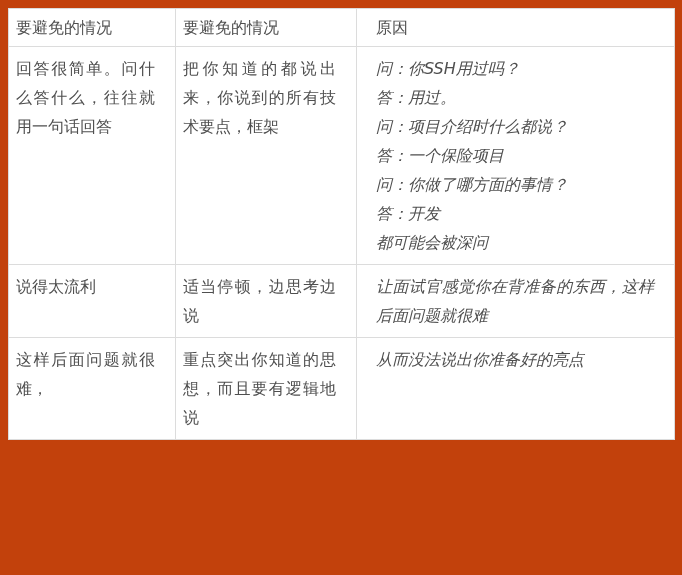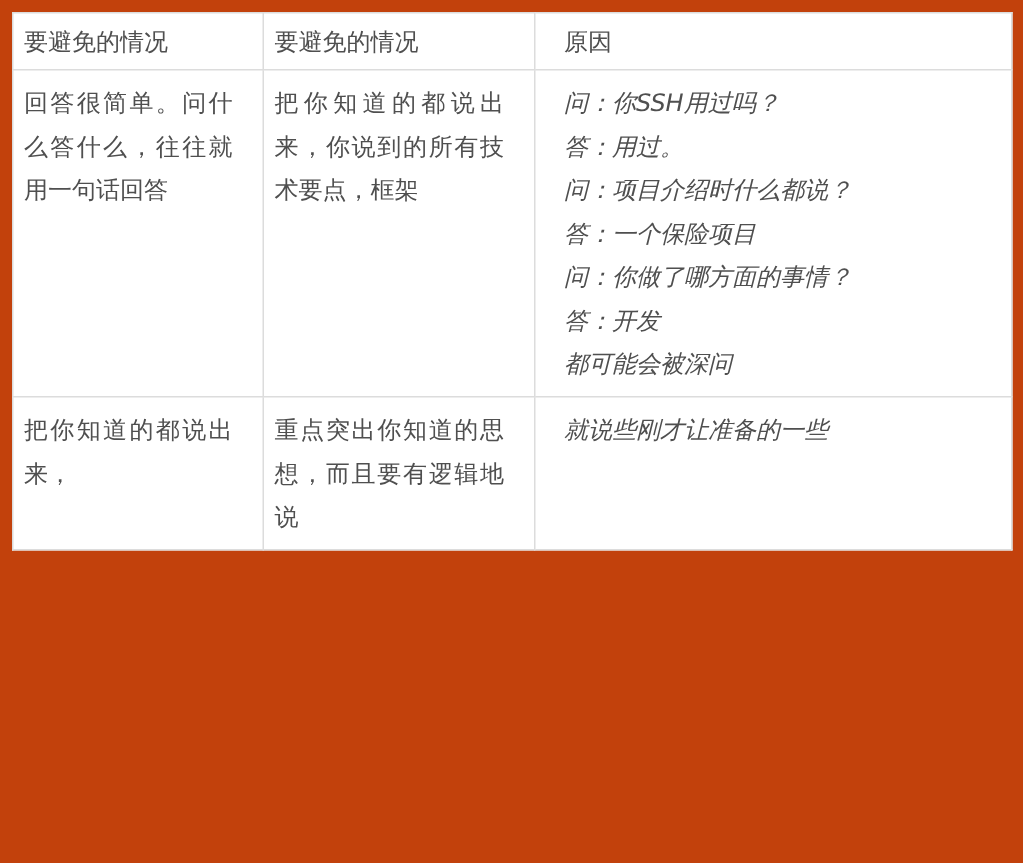--- a/index.html
+++ b/index.html
@@ -76,21 +76,28 @@
             <div class="reason-line">问：你SSH用过吗？</div>
             <div class="reason-line">答：用过。</div>
             <div class="reason-line">问：项目介绍时什么都说？</div>
             <div class="reason-line">答：一个保险项目</div>
             <div class="reason-line">问：你做了哪方面的事情？</div>
             <div class="reason-line">答：开发</div>
             <div class="reason-line">都可能会被深问</div>
           </td>
         </tr>
         <tr>
-          <td class="avoid-cell">把你知道的都说出来，</td>
+          <td class="avoid-cell">说得太流利</td>
+          <td class="correct-cell">适当停顿，边思考边说</td>
+          <td class="reason-cell">
+            <div class="reason-line">让面试官感觉你在背准备的东西，这样后面问题就很难</div>
+          </td>
+        </tr>
+        <tr>
+          <td class="avoid-cell">这样后面问题就很难，</td>
           <td class="correct-cell">重点突出你知道的思想，而且要有逻辑地说</td>
           <td class="reason-cell">
-            <div class="reason-line">就说些刚才让准备的一些</div>
+            <div class="reason-line">从而没法说出你准备好的亮点</div>
           </td>
         </tr>
       </tbody>
   </table>
 </div>
 
 </body></html>

